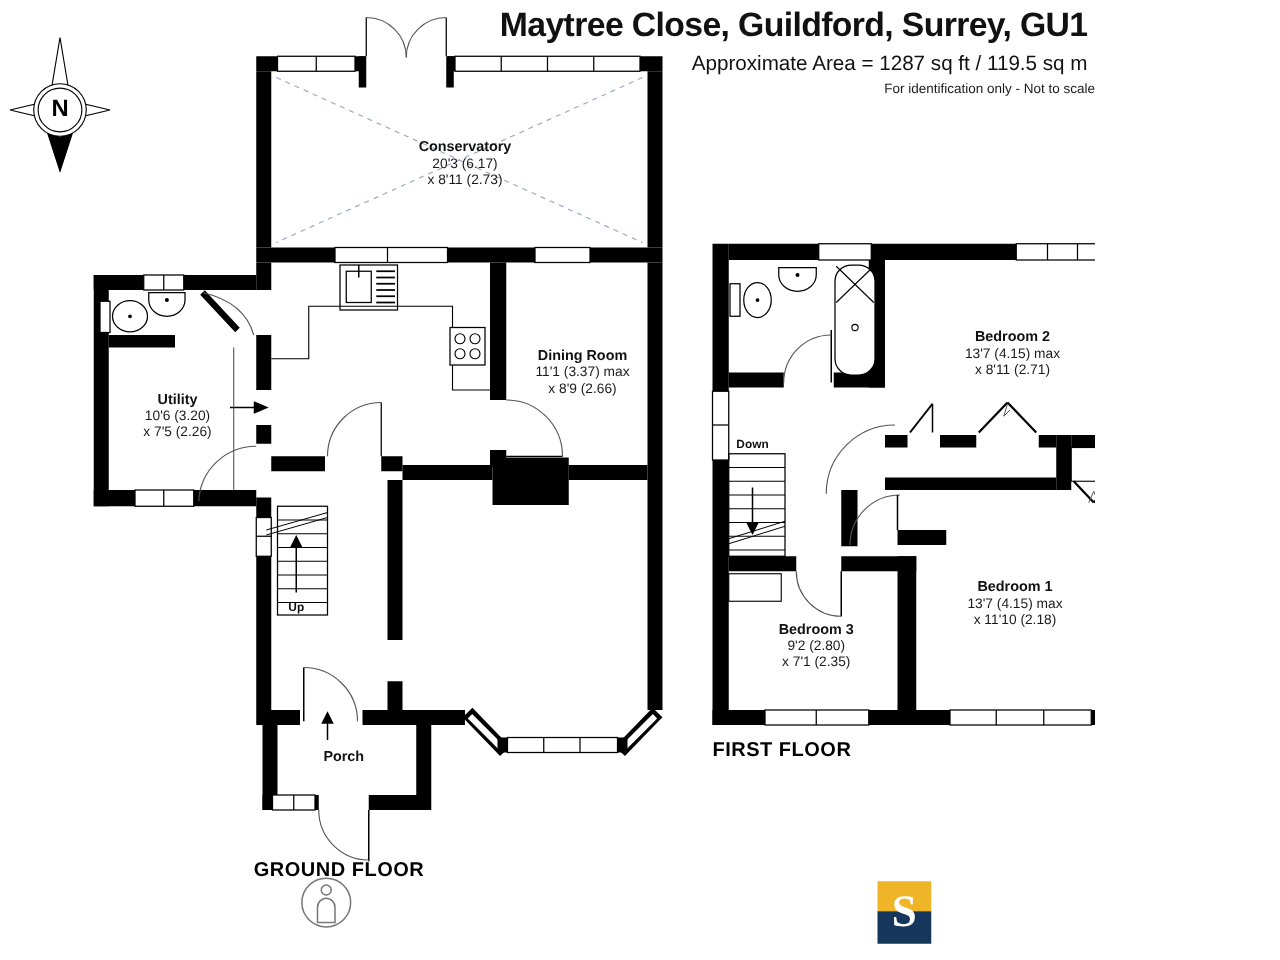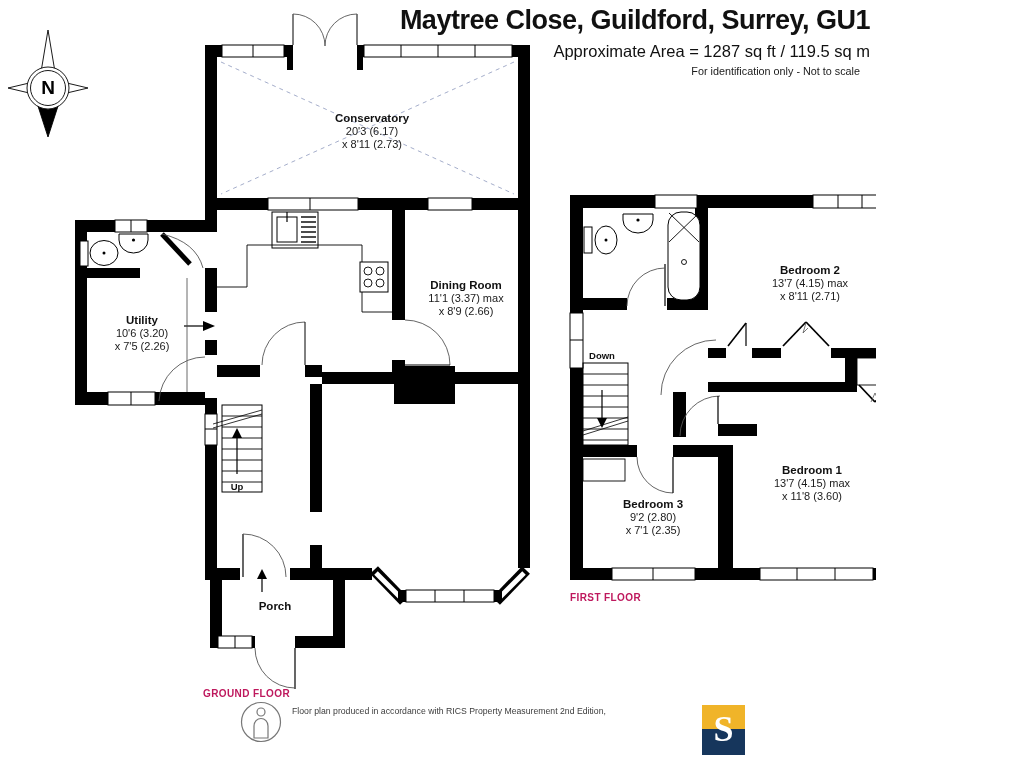--- a/index.html
+++ b/index.html
@@ -1,25 +1,25 @@
 <!DOCTYPE html>
 <html><head>
 <meta charset="utf-8">
 <style>
   html,body{margin:0;padding:0;background:#fff;}
   .page{position:relative;width:876px;height:768px;background:#fff;overflow:hidden;
         font-family:"Liberation Sans", sans-serif;color:#111;}
   .plan-svg{position:absolute;left:0;top:0;}
   .hdr-title{position:absolute;top:5px;right:6px;font-size:27px;font-weight:bold;letter-spacing:-.5px;}
   .hdr-area{position:absolute;top:42px;right:6px;font-size:16.5px;font-weight:normal;}
-  .hdr-note{position:absolute;top:65px;right:16px;font-size:10.8px;color:#1a1a1a;margin-left:20px;}
+  .hdr-note{position:absolute;top:65px;right:0;font-size:10.8px;color:#1a1a1a;margin-left:20px;}
   .room-label{position:absolute;transform:translateX(-50%);text-align:center;
               font-size:11px;line-height:13px;white-space:nowrap;color:#1a1a1a;}
   .room-label .rn{font-weight:bold;font-size:11.5px;color:#111;}
-  .floor-label{position:absolute;font-weight:bold;font-size:10px;letter-spacing:.4px;color:#be185d;}
+  .floor-label{position:absolute;font-weight:bold;font-size:16px;letter-spacing:.4px;color:#000000;}
   .stair-label{position:absolute;transform:translateX(-50%);font-weight:bold;font-size:9.5px;color:#111;}
   .compass-n{position:absolute;left:48px;top:88px;transform:translate(-50%,-52%);
              font-weight:bold;font-size:19px;color:#000;}
   .footer-text{position:absolute;left:292px;top:706px;font-size:8.7px;line-height:10.8px;color:#3c3c3c;}
   .logo{position:absolute;left:702px;top:705px;width:43px;height:50px;}
   .logo .half-top{width:100%;height:24px;}
   .logo .half-bot{width:100%;height:26px;}
   .logo .s-letter{position:absolute;left:0;top:0;width:100%;height:100%;display:flex;
                   align-items:center;justify-content:center;color:#fff;
                   font-family:"Liberation Serif", serif;font-size:36px;font-weight:bold;padding-bottom:3px;box-sizing:border-box;}
@@ -305,32 +305,31 @@
 <div class="floor-label" style="left:203px;top:688px">GROUND FLOOR</div>
 
 <div class="room-label" style="left:810px;top:264px">
   <div class="rn">Bedroom 2</div>
   <div>13'7 (4.15) max</div>
   <div>x 8'11 (2.71)</div>
 </div>
 <div class="room-label" style="left:812px;top:464px">
   <div class="rn">Bedroom 1</div>
   <div>13'7 (4.15) max</div>
-  <div>x 11'8 (3.60)</div>
+  <div>x 11'10 (2.18)</div>
 </div>
 <div class="room-label" style="left:653px;top:498px">
   <div class="rn">Bedroom 3</div>
   <div>9'2 (2.80)</div>
   <div>x 7'1 (2.35)</div>
 </div>
 <div class="stair-label" style="left:602px;top:350px">Down</div>
 <div class="floor-label" style="left:570px;top:592px">FIRST FLOOR</div>
 
 <div class="footer-text">
-  <div>Floor plan produced in accordance with RICS Property Measurement 2nd Edition,</div>
 </div>
 
 <div class="logo">
   <div class="half-top" style="background:#F0B429"></div>
   <div class="half-bot" style="background:#16365C"></div>
   <div class="s-letter">S</div>
 </div>
 
 </div>
 

